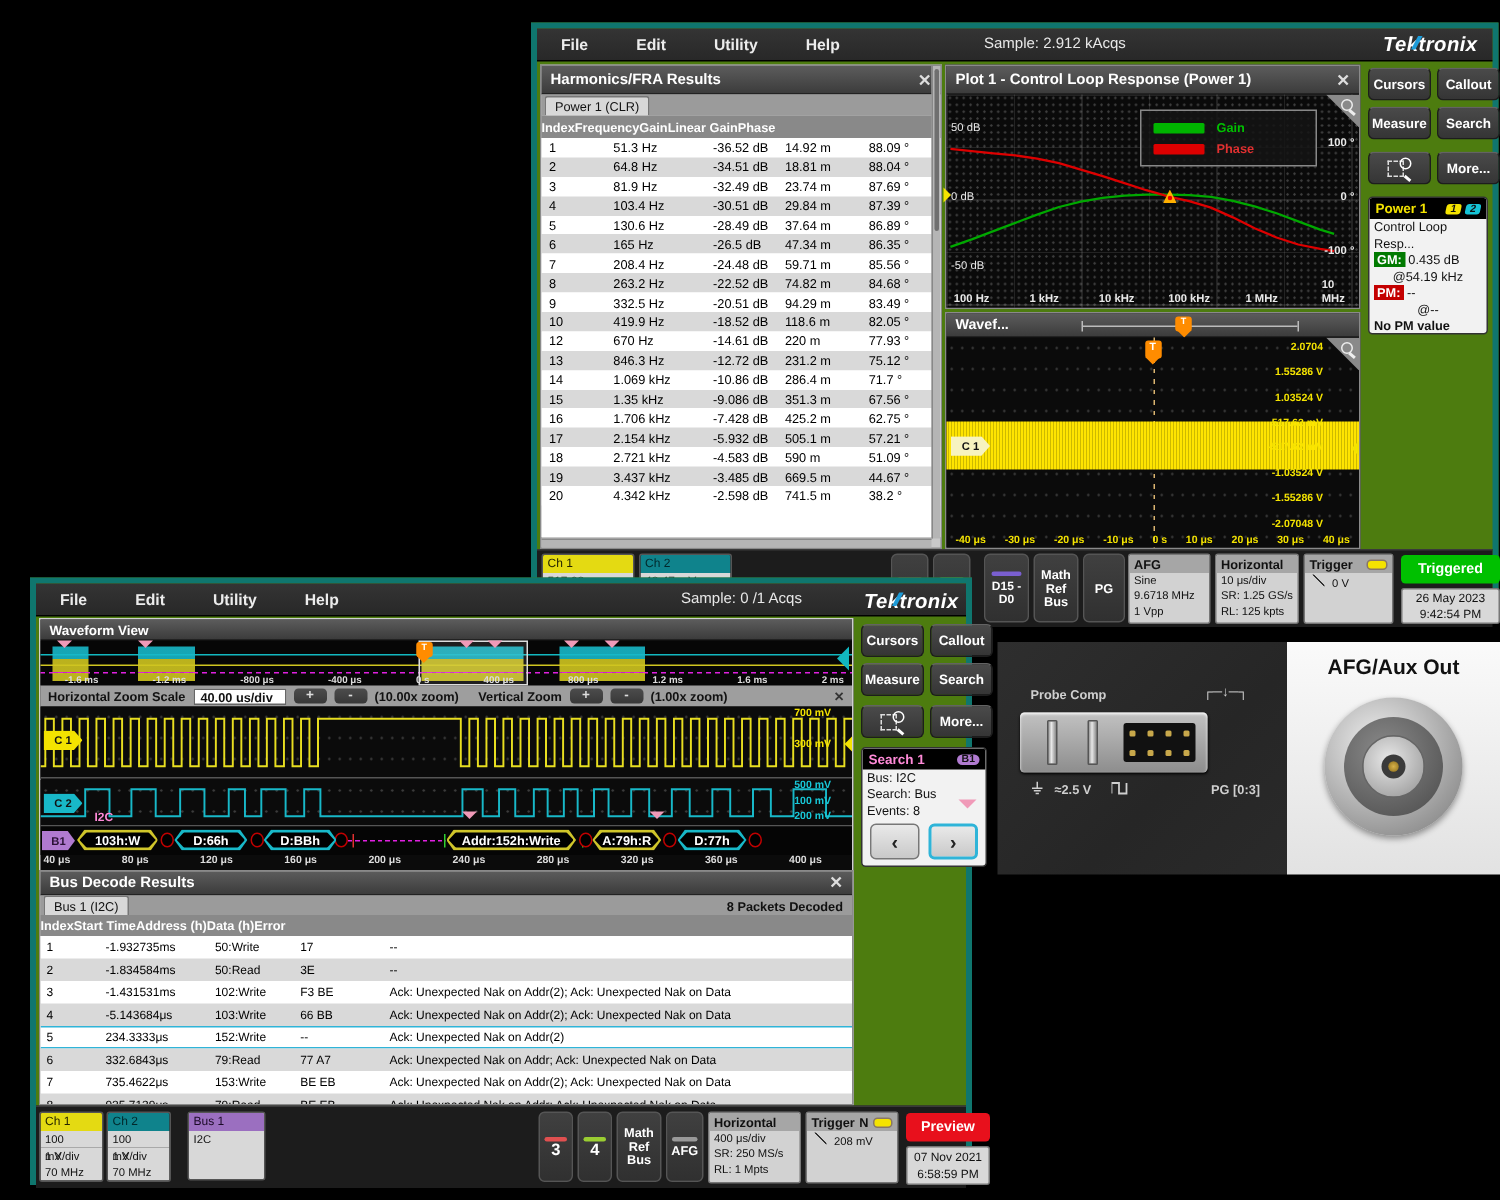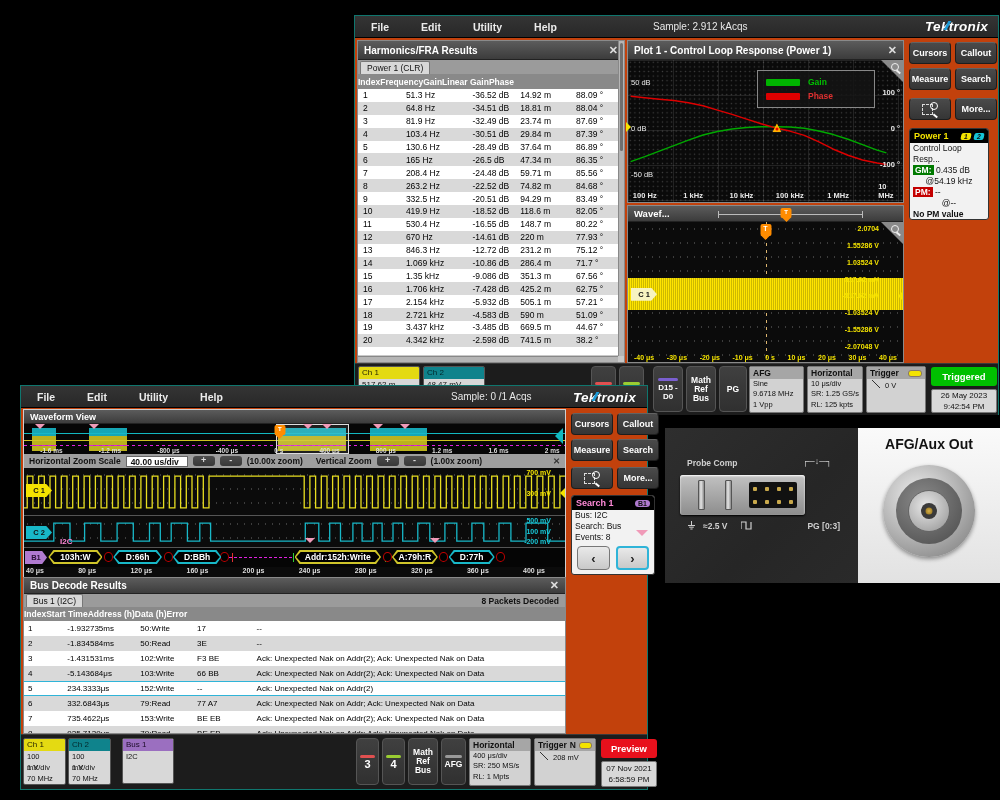--- a/index.html
+++ b/index.html
@@ -1,19 +1,19 @@
 <!DOCTYPE html>
 <html><head>
 <meta charset="utf-8">
 <style>
 *{box-sizing:border-box;margin:0;padding:0}
 body{background:#000;width:1000px;height:800px;overflow:hidden;font-family:"Liberation Sans",sans-serif;color:#eee}
 #stage{position:relative;width:1000px;height:800px}
 .abs{position:absolute}
-.win{position:absolute;background:#c2410c;border:1px solid #0f766e}
+.win{position:absolute;background:#4d7c0f;border:4px solid #0f766e}
 
 .menubar{position:absolute;left:0;top:0;right:0;height:22px;background:linear-gradient(#343434,#282828);display:flex;align-items:center;gap:0;border-bottom:1px solid #000}
 .mi{font-size:10.5px;font-weight:bold;color:#ececec;padding:0 16px;cursor:default}
 .sample{position:absolute;font-size:10px;font-weight:normal;color:#e8e8e8}
 .logo{position:absolute;font-size:13.5px;font-weight:bold;font-style:italic;color:#fff;letter-spacing:.3px}
 .logo i{position:absolute;left:21px;top:2px;width:3px;height:9px;background:#1d9bd8;transform:skewX(-28deg)}
 
 .panel{position:absolute;border:1px solid #8a8a8a;background:#c9c9c9}
 .tbar{height:19px;background:linear-gradient(#5c5c5c,#3c3c3c);display:flex;align-items:center;padding:0 6px;color:#fff;font-size:10px;font-weight:bold;border-bottom:1px solid #222}
 .tbar .x{margin-left:auto;color:#ddd;font-size:11px;font-weight:bold;cursor:pointer}
@@ -206,27 +206,20 @@
             <span class="c2">-20.51 dB</span>
             <span class="c3">94.29 m</span>
             <span class="c4">83.49 °</span>
           </div>
           <div class="trow">
             <span class="c0">10</span>
             <span class="c1">419.9 Hz</span>
             <span class="c2">-18.52 dB</span>
             <span class="c3">118.6 m</span>
             <span class="c4">82.05 °</span>
-          </div>
-          <div class="trow">
-            <span class="c0">11</span>
-            <span class="c1">530.4 Hz</span>
-            <span class="c2">-16.55 dB</span>
-            <span class="c3">148.7 m</span>
-            <span class="c4">80.22 °</span>
           </div>
           <div class="trow">
             <span class="c0">12</span>
             <span class="c1">670 Hz</span>
             <span class="c2">-14.61 dB</span>
             <span class="c3">220 m</span>
             <span class="c4">77.93 °</span>
           </div>
           <div class="trow">
             <span class="c0">13</span>

